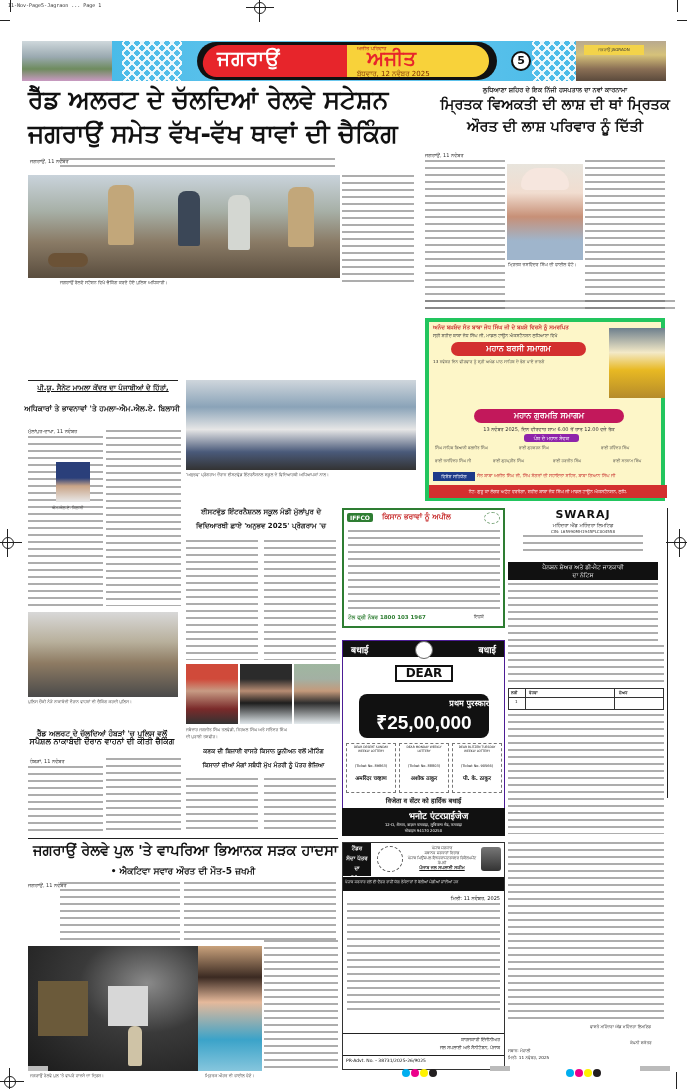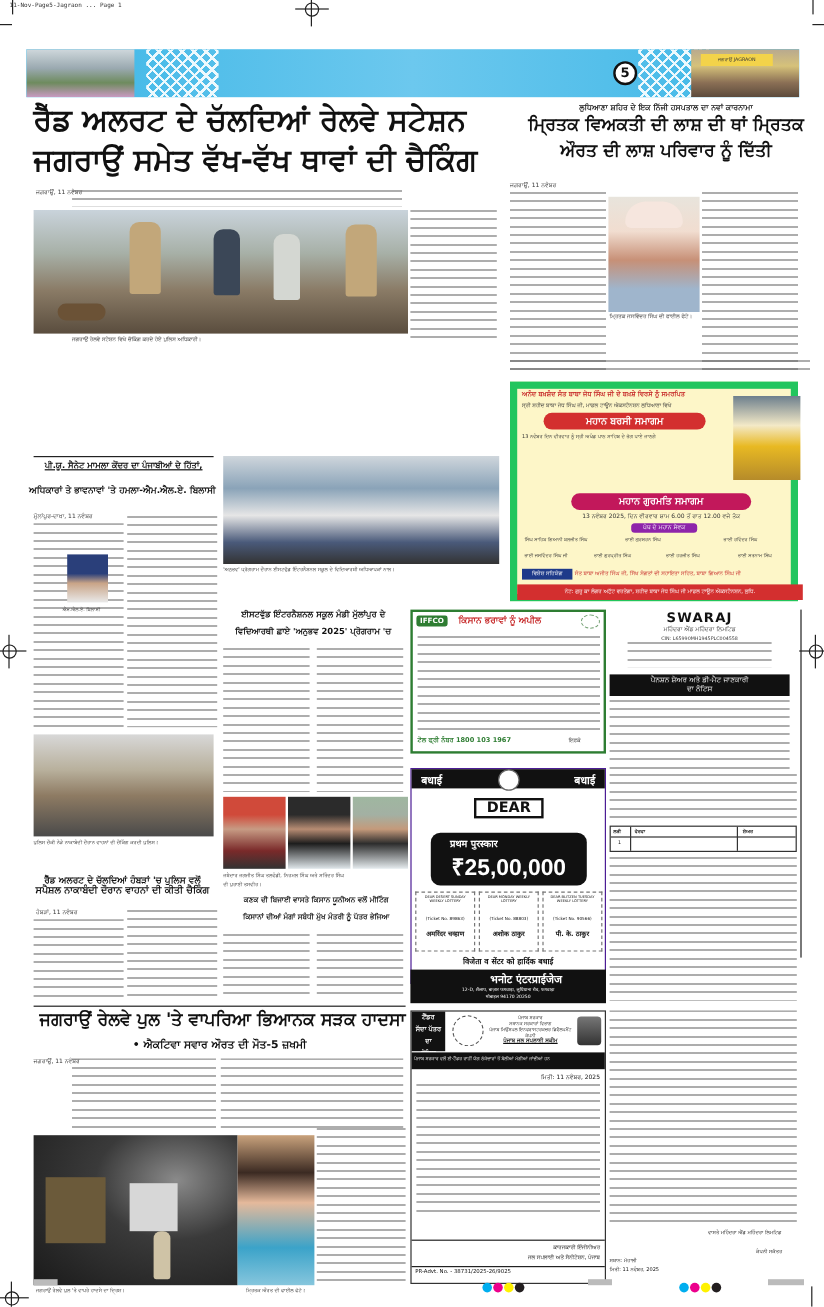--- a/index.html
+++ b/index.html
@@ -32,21 +32,21 @@
   .rule { background: #222; }
   .hl-big { font-weight: bold; color: #111; line-height: 1.15; font-family: "DejaVu Sans", sans-serif; }
   .cap { font-size: 5px; color: #333; }
   .txtlines { background: repeating-linear-gradient(180deg,#6a6a6a 0 1.6px,transparent 1.6px 7px); opacity: .55; }
   .photo-box { background: #888; overflow: hidden; }
 
   .ad-border { border: 1px solid #333; }
   .green-ad { border: 2px solid #2e7d32; background: #fff; }
   .iffco { background: #2e7d32; color: #fff; font-size: 6px; font-weight: bold; padding: 1px 3px; border-radius: 2px; }
   .black-band { background: #111; color: #fff; }
-  .yel-ad { background: #fdf6c8; border: 6px solid #22c55e; }
+  .yel-ad { background: #fdf6c8; border: 4px solid #22c55e; }
   .red-pill { background: #c2185b; color: #fff; border-radius: 8px; text-align: center; font-weight: bold; }
   .purple-pill { background: #8e24aa; color: #fff; border-radius: 3px; text-align: center; font-size: 5px; }
   .color-dots span { display: inline-block; width: 8px; height: 8px; border-radius: 50%; margin-right: 1px; }
   .gray-bar { background: #bbb; height: 5px; }
 </style>
 </head>
 <body>
 
 <div class="abs slug">11-Nov-Page5-Jagraon ... Page 1</div>
 <div class="abs regmark" style="left:252px;top:0px;">
@@ -64,20 +64,28 @@
 <div class="abs crop" style="left:10px;top:0;width:1px;height:12px;"></div>
 <div class="abs crop" style="left:0;top:20px;width:10px;height:1px;"></div>
 <div class="abs crop" style="left:677px;top:0;width:1px;height:12px;"></div>
 <div class="abs crop" style="left:677px;top:20px;width:10px;height:1px;"></div>
 <div class="abs crop" style="left:676px;top:1072px;width:1px;height:17px;"></div>
 
 <div class="abs mast">
   <div class="abs photo l"></div>
   <div class="abs diamonds" style="left:100px;"></div>
   <div class="abs diamonds" style="left:510px;"></div>
+  <div class="abs pill">
+    <div class="abs red"></div>
+    <div class="abs yel"></div>
+    <div class="abs city">ਜਗਰਾਉਂ</div>
+    <div class="abs tiny">ਅਜੀਤ ਪਰਿਵਾਰ</div>
+    <div class="abs brand">ਅਜੀਤ</div>
+    <div class="abs date">ਬੁੱਧਵਾਰ, 12 ਨਵੰਬਰ 2025</div>
+  </div>
   <div class="abs pagecirc">5</div>
   <div class="abs photo r">
     <div class="abs" style="left:8px;top:4px;width:60px;height:10px;background:#f3d34a;font-size:4px;text-align:center;line-height:10px;color:#333;">ਜਗਰਾਉਂ JAGRAON</div>
   </div>
 </div>
 
 <div class="abs hl-big" style="left:28px;top:86px;width:390px;font-size:25px;">ਰੈੱਡ ਅਲਰਟ ਦੇ ਚੱਲਦਿਆਂ ਰੇਲਵੇ ਸਟੇਸ਼ਨ</div>
 <div class="abs hl-big" style="left:28px;top:120px;width:390px;font-size:25px;">ਜਗਰਾਉਂ ਸਮੇਤ ਵੱਖ-ਵੱਖ ਥਾਵਾਂ ਦੀ ਚੈਕਿੰਗ</div>
 <div class="abs cap" style="left:30px;top:158px;">ਜਗਰਾਉਂ, 11 ਨਵੰਬਰ</div>
 <div class="abs txtlines" style="left:60px;top:158px;width:275px;height:14px;"></div>
@@ -194,21 +202,21 @@
 
 <div class="abs" style="left:342px;top:640px;width:163px;height:180px;background:#fff;border:1px solid #4c1d95;">
   <div class="abs black-band" style="left:0;top:0;width:161px;height:16px;">
     <div class="abs" style="left:8px;top:2px;font-size:9px;font-weight:bold;">बधाई</div>
     <div class="abs" style="right:8px;top:2px;font-size:9px;font-weight:bold;">बधाई</div>
     <div class="abs" style="left:72px;top:0;width:18px;height:18px;border-radius:50%;background:#fff;border:1px solid #666;"></div>
   </div>
   <div class="abs" style="left:52px;top:24px;width:58px;height:17px;border:2px solid #111;text-align:center;font-size:12px;font-weight:bold;line-height:13px;">DEAR</div>
   <div class="abs" style="left:0;top:43px;width:161px;text-align:center;font-size:7px;font-weight:bold;margin-top:40px;">₹ 50 में निकला</div>
   <div class="abs black-band" style="left:16px;top:53px;width:130px;height:44px;border-radius:8px;">
-    <div class="abs" style="left:16px;top:3px;width:130px;text-align:left;font-size:8px;font-weight:bold;">प्रथम पुरस्कार</div>
+    <div class="abs" style="left:0;top:3px;width:130px;text-align:right;font-size:8px;font-weight:bold;">प्रथम पुरस्कार</div>
     <div class="abs" style="left:0;top:15px;width:130px;text-align:center;font-size:19px;font-weight:bold;font-family:'Liberation Sans',sans-serif;">₹25,00,000</div>
   </div>
   <div class="abs" style="left:3px;top:102px;width:50px;height:50px;border:1px dashed #777;">
     <div class="abs" style="left:1px;top:1px;width:46px;font-size:3px;text-align:center;">DEAR DESERT SUNDAY WEEKLY LOTTERY</div>
     <div class="abs" style="left:1px;top:20px;width:46px;font-size:3.5px;text-align:center;">(Ticket No. 89863)</div>
     <div class="abs" style="left:1px;top:30px;width:46px;font-size:5.5px;text-align:center;font-weight:bold;">अमरिंदर चव्हाण</div>
   </div>
   <div class="abs" style="left:56px;top:102px;width:50px;height:50px;border:1px dashed #777;">
     <div class="abs" style="left:1px;top:1px;width:46px;font-size:3px;text-align:center;">DEAR MONDAY WEEKLY LOTTERY</div>
     <div class="abs" style="left:1px;top:20px;width:46px;font-size:3.5px;text-align:center;">(Ticket No. 88803)</div>

